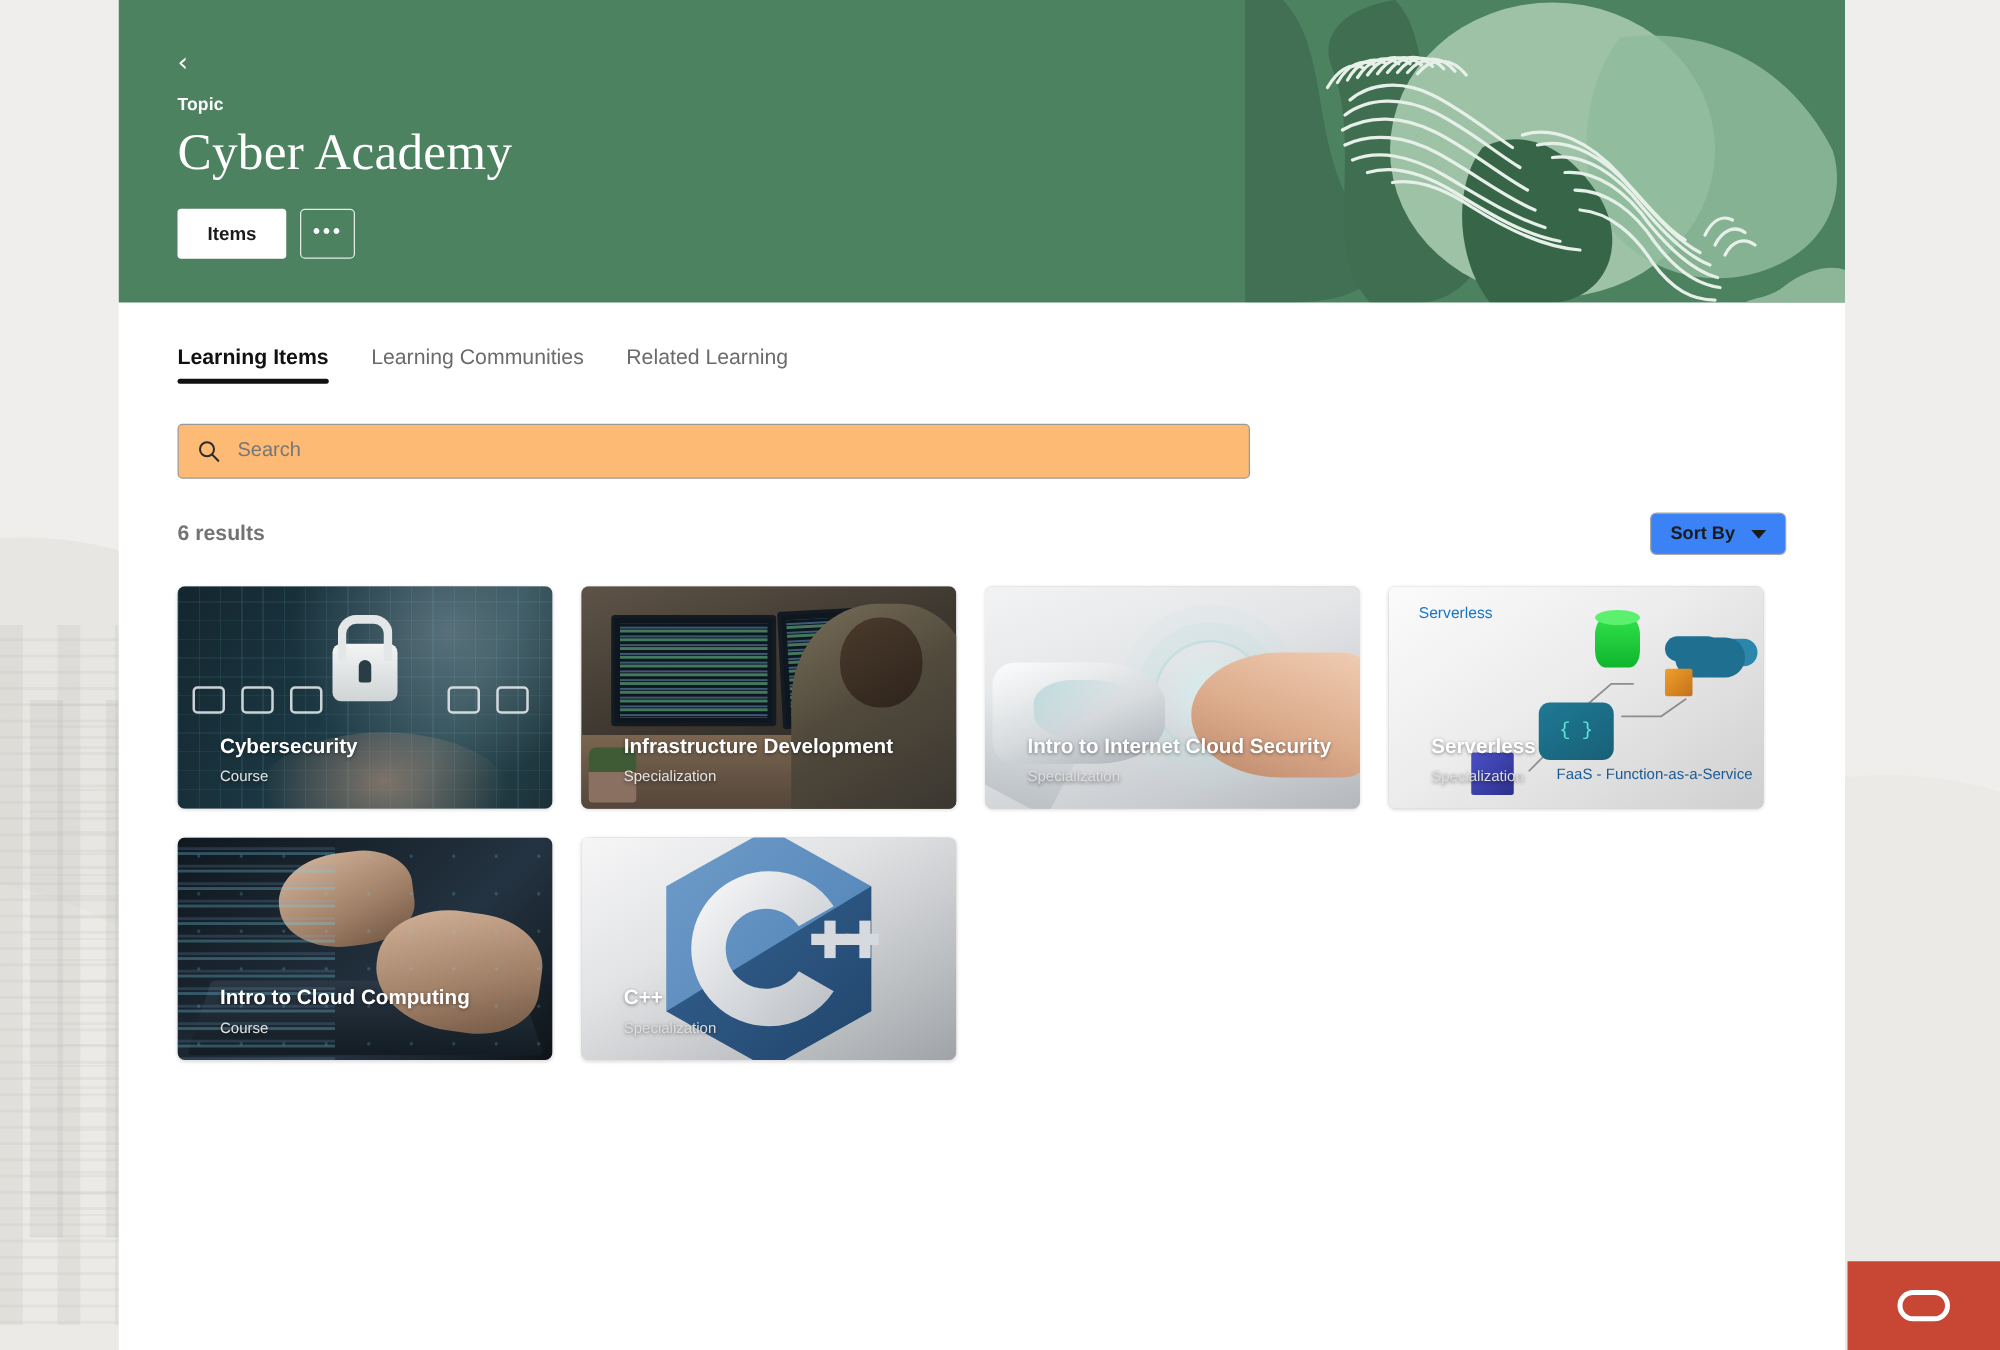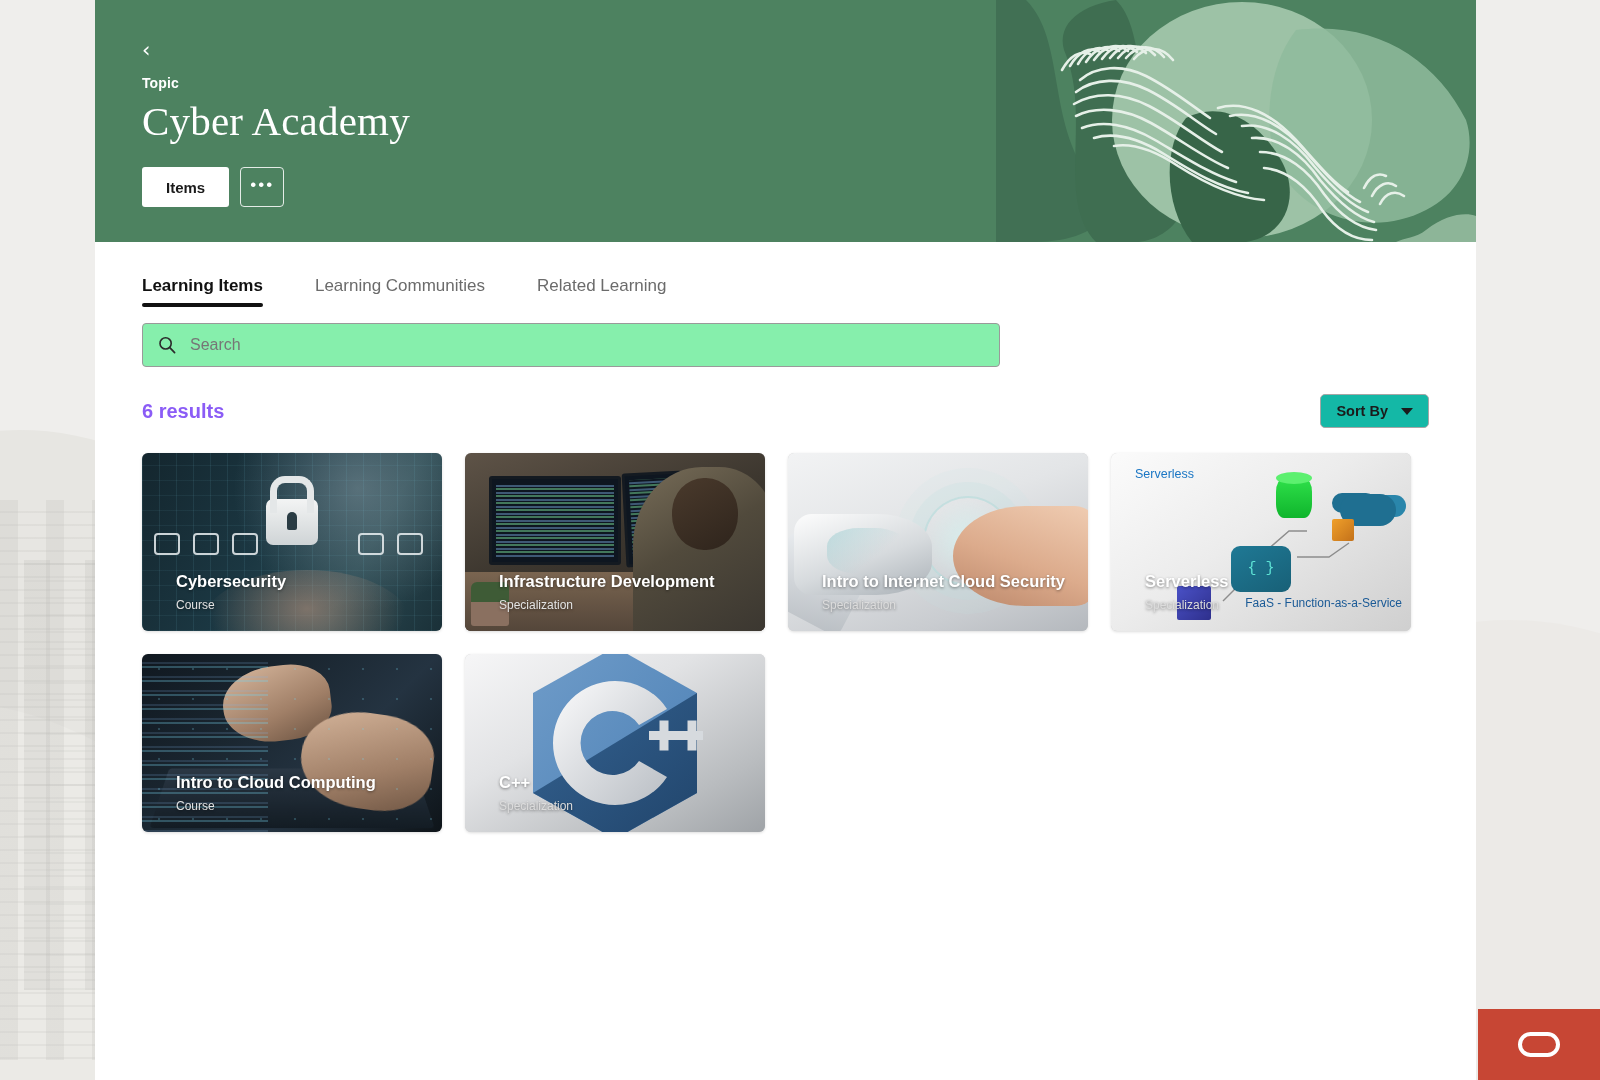--- a/index.html
+++ b/index.html
@@ -141,21 +141,21 @@
     cursor: pointer;
     display: flex;
     align-items: center;
     justify-content: center;
     padding-bottom: 6px;
   }
 
   
   .tabs {
     display: flex;
-    gap: 52px;
+    gap: 34px;
     padding: 0 47px;
     margin-top: 30px;
   }
   .tab {
     font-size: 17px;
     color: #6b6b6b;
     padding: 4px 0 11px 0;
     cursor: pointer;
     position: relative;
   }
@@ -167,54 +167,54 @@
     content: "";
     position: absolute;
     left: 0; right: 0; bottom: 0;
     height: 4px;
     background: #111111;
     border-radius: 2px;
   }
 
   
   .search-wrap {
-    margin: 16px 0 0 47px;
+    margin: 32px 0 0 47px;
     width: 858px;
     height: 44px;
     border: 1px solid #9a9a9a;
     border-radius: 4px;
     display: flex;
     align-items: center;
     padding: 0 14px;
-    background: #86efac;
+    background: #fdba74;
   }
   .search-icon { width: 20px; height: 20px; flex: 0 0 20px; margin-right: 13px; }
   .search-input {
     border: none;
     outline: none;
     flex: 1;
     font-family: "Liberation Sans", sans-serif;
     font-size: 16px;
     color: #2b2b2b;
     background: transparent;
   }
   .search-input::placeholder { color: #767676; }
 
   
   .results-row {
     display: flex;
     align-items: center;
     justify-content: space-between;
     margin: 27px 47px 0 47px;
   }
-  .results-count { font-size: 20px; font-weight: bold; color: #8b5cf6; }
+  .results-count { font-size: 17px; font-weight: bold; color: #737373; }
   .sort-btn {
     border: 1px solid #a6a6a6;
     border-radius: 5px;
-    background: #14b8a6;
+    background: #3b82f6;
     height: 34px;
     padding: 0 15px;
     display: flex;
     align-items: center;
     gap: 13px;
     font-family: "Liberation Sans", sans-serif;
     font-size: 14.5px;
     font-weight: bold;
     color: #1b1b1b;
     cursor: pointer;

